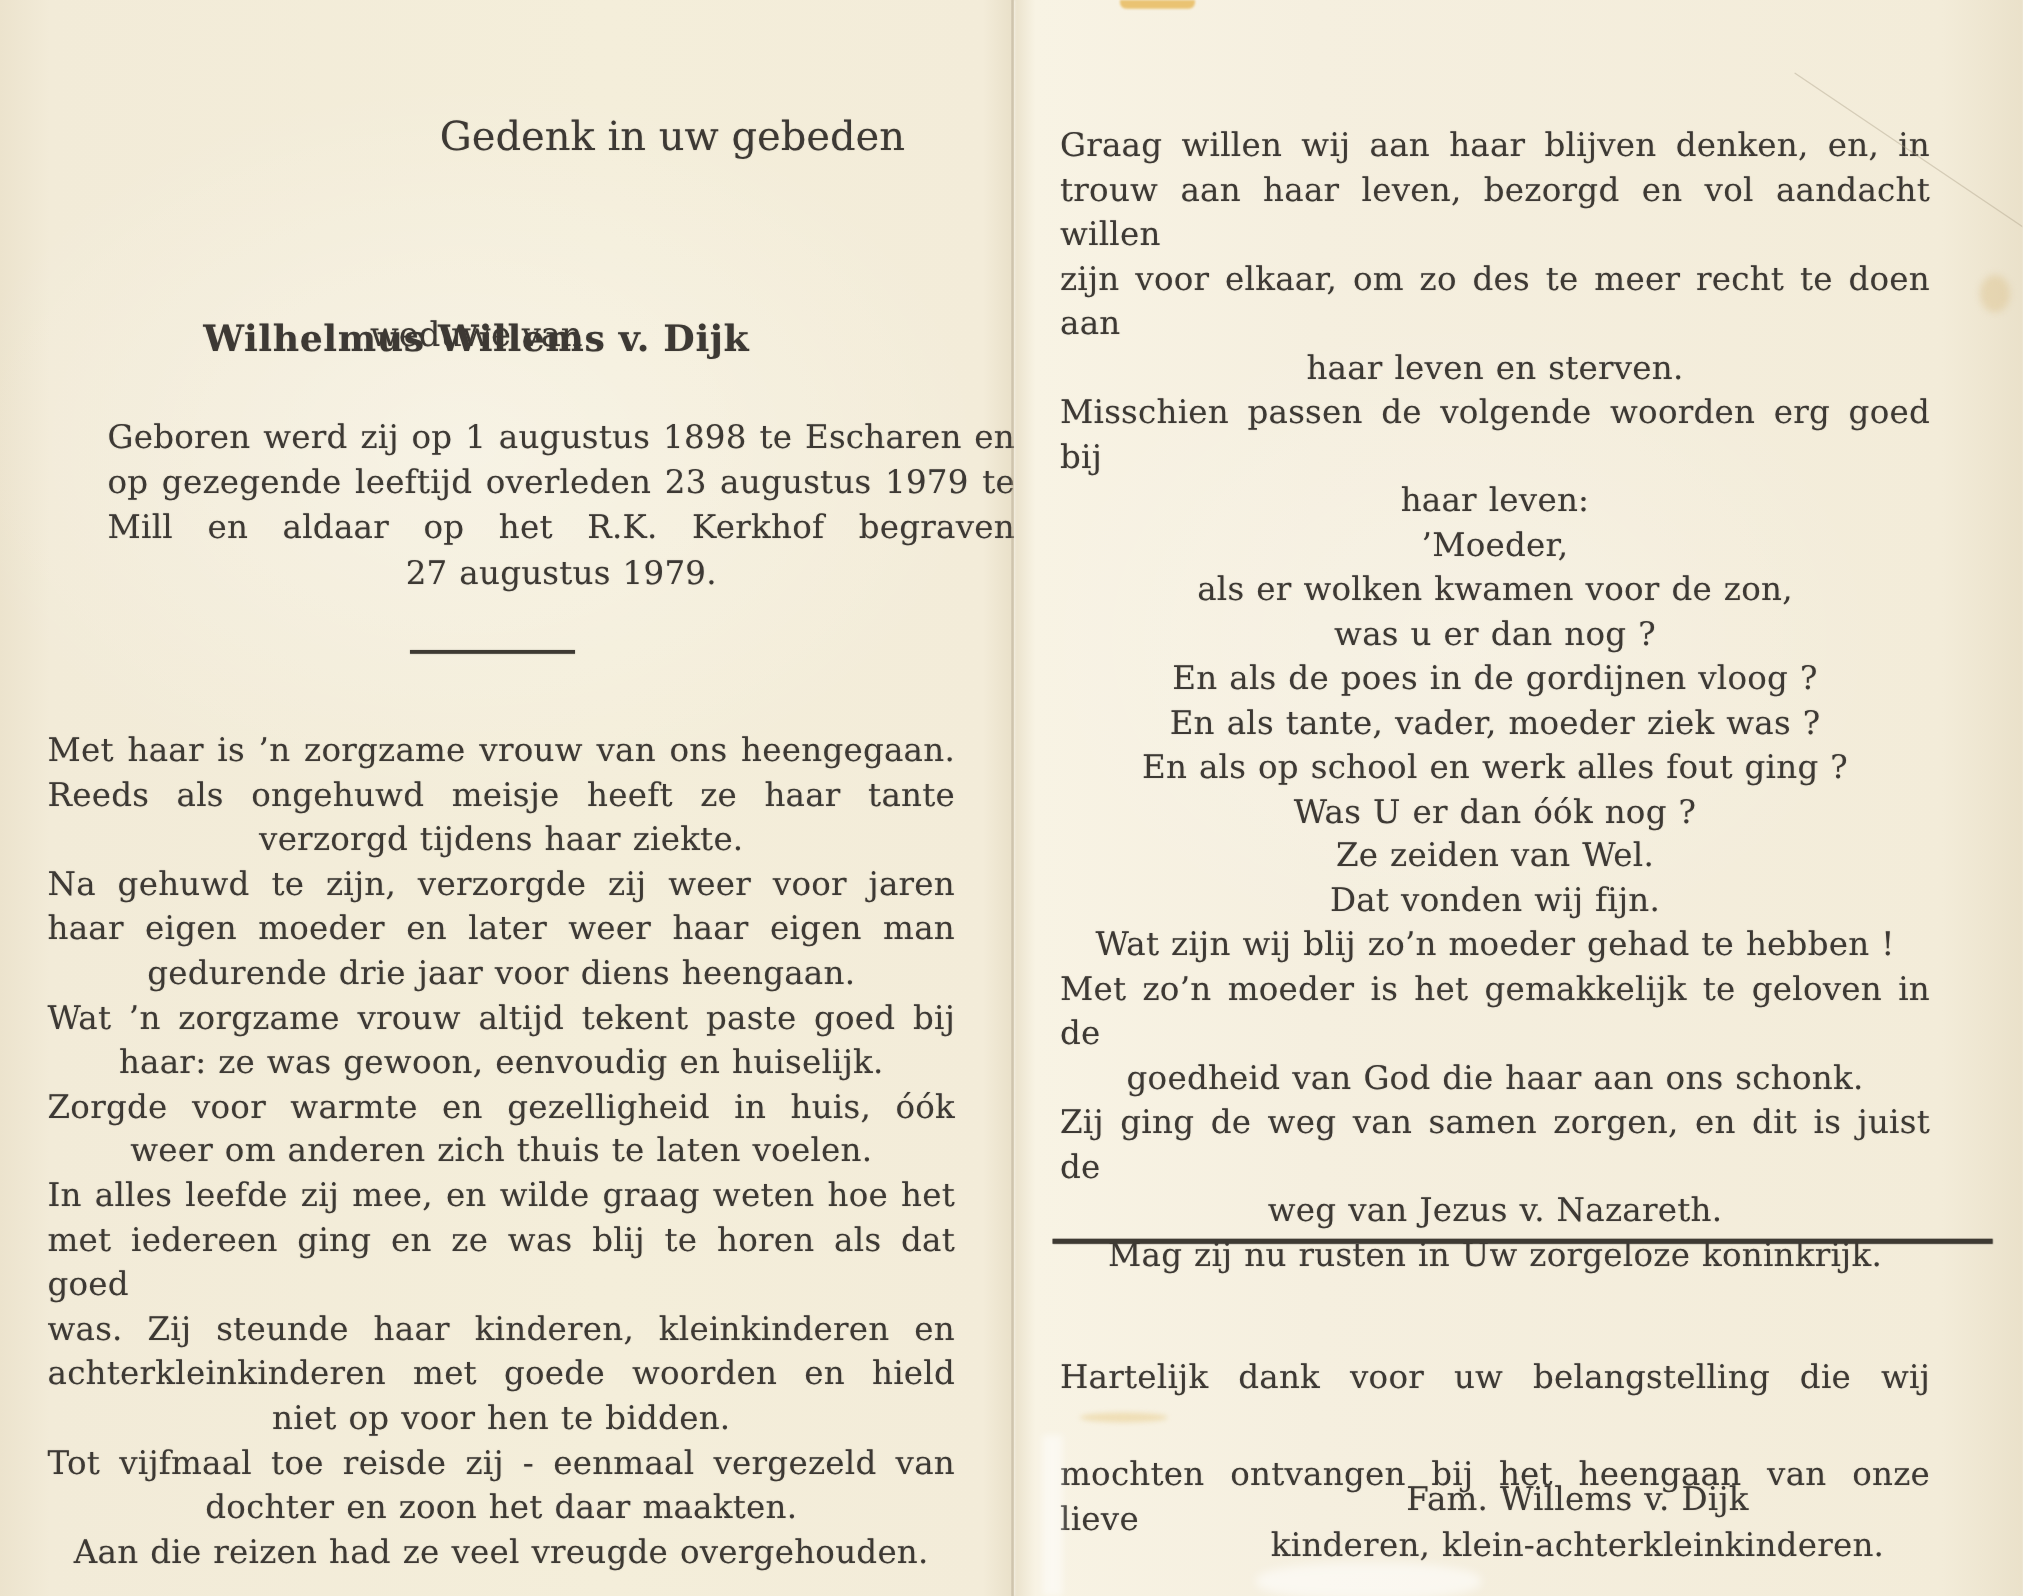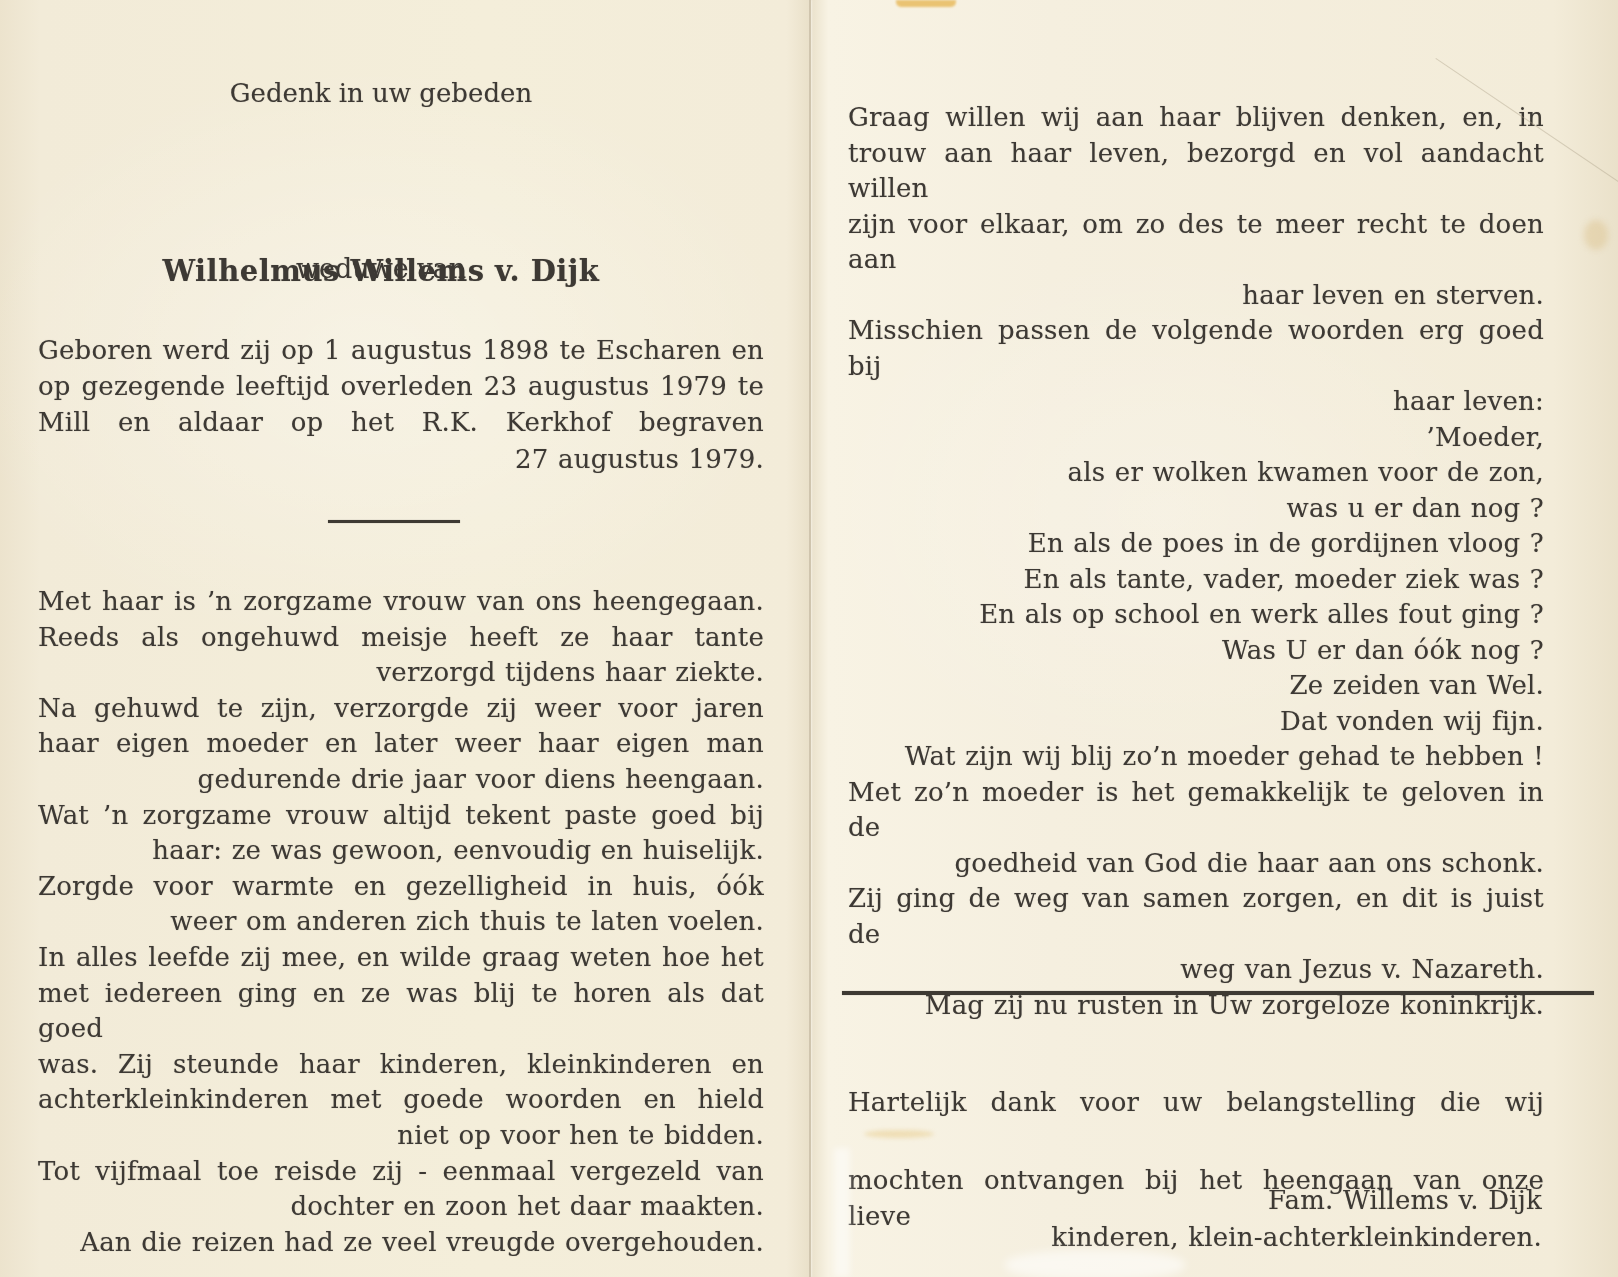--- a/index.html
+++ b/index.html
@@ -13,39 +13,39 @@
       linear-gradient(90deg,#ece3cd 0%, #f2ebd8 2.5%, #f4eeda 30%, #f3ecd9 48.6%,
                       #e9e0c9 50.05%, #f8f3e4 51.2%, #f5efdf 65%, #f3ecd9 96%, #eae1ca 100%),
       #f3ecda;
     text-shadow: 0 0 1px rgba(61,57,52,0.35);
   }
   .page { position:absolute; top:0; }
   .page-left  { left:38px;  width:726px; height:1277px; }
   .page-right { left:848px; width:696px; height:1277px; }
 
   .hdr { position:absolute; left:0; width:686px; text-align:center; }
-  .intro  { top:76px;  font-size:26px; line-height:34px; }
+  .intro  { top:92px;  font-size:32px; line-height:34px;text-align:right; }
   .nameln { top:160px; font-size:28px; line-height:36px; font-weight:bold; letter-spacing:2px; }
   .relln  { top:212px; font-size:27px; line-height:34px;margin-top:40px; }
   .spouse { top:252px; font-size:29px; line-height:38px; font-weight:bold; letter-spacing:0.5px; }
 
   .para { position:absolute; left:0; width:100%; font-size:26px; letter-spacing:0.2px; word-spacing:1px; }
-  .birth { top:332px; }
+  .birth { top:332px;margin-left:48px; }
   .birth .line { line-height:36.2px; }
   .story { top:584px; }
   .story .line { line-height:35.6px; }
   .memorial { top:100px; }
   .memorial .line { line-height:35.5px; }
   .thanks { top:1042px; }
   .thanks .line { line-height:36px;margin-top:42px; }
   .signature { top:1182px; left:134px; width:560px; }
   .signature .line { line-height:37px; }
 
   .line { text-align:justify; text-align-last:justify; }
-  .line.nj { text-align:right; text-align-last:auto; }
+  .line.nj { text-align:center; text-align-last:auto; }
 
   .rule { position:absolute; background:#3e3a33; box-shadow:0 0 1px rgba(62,58,51,0.6); }
   .rule-short { top:520px; left:290px; width:132px; height:3px; }
   .rule-long  { top:991px; left:-6px;  width:752px; height:4px; }
 
   .fold { position:absolute; top:0; left:809px; width:2px; height:1277px;
           background:rgba(168,156,133,0.40); box-shadow:1px 0 2px rgba(255,255,255,0.5); }
   .crease { position:absolute; left:1436px; top:58px; width:300px; height:1px;
             background:rgba(176,164,140,0.45); transform:rotate(34deg); transform-origin:left top; }
   .stain-top { position:absolute; left:896px; top:0; width:60px; height:7px;

